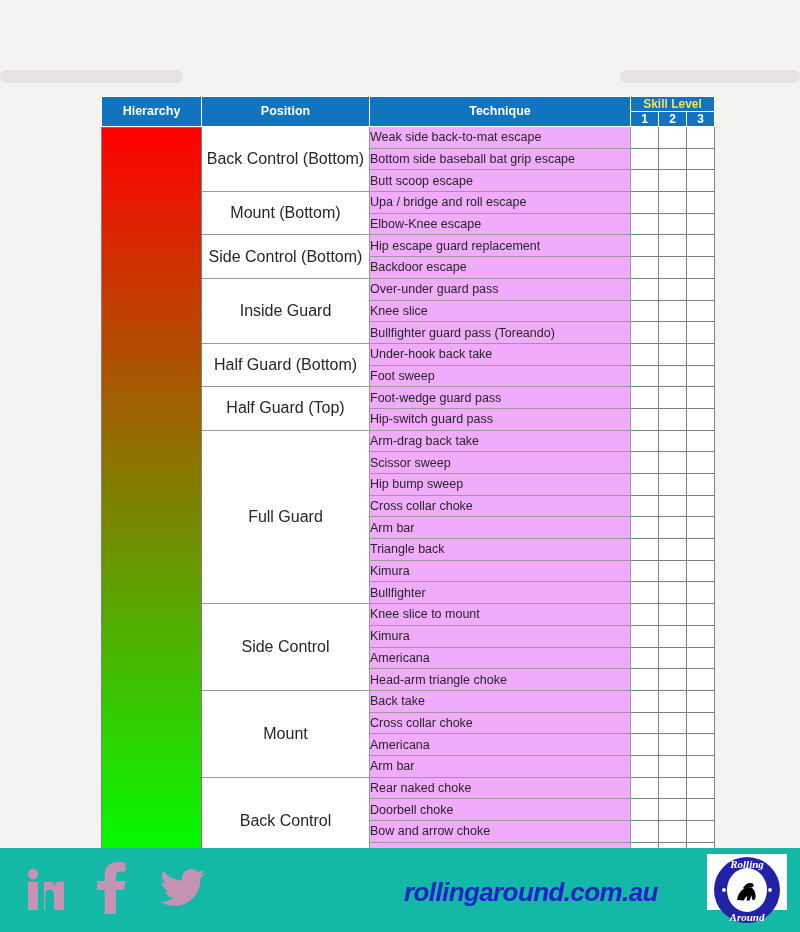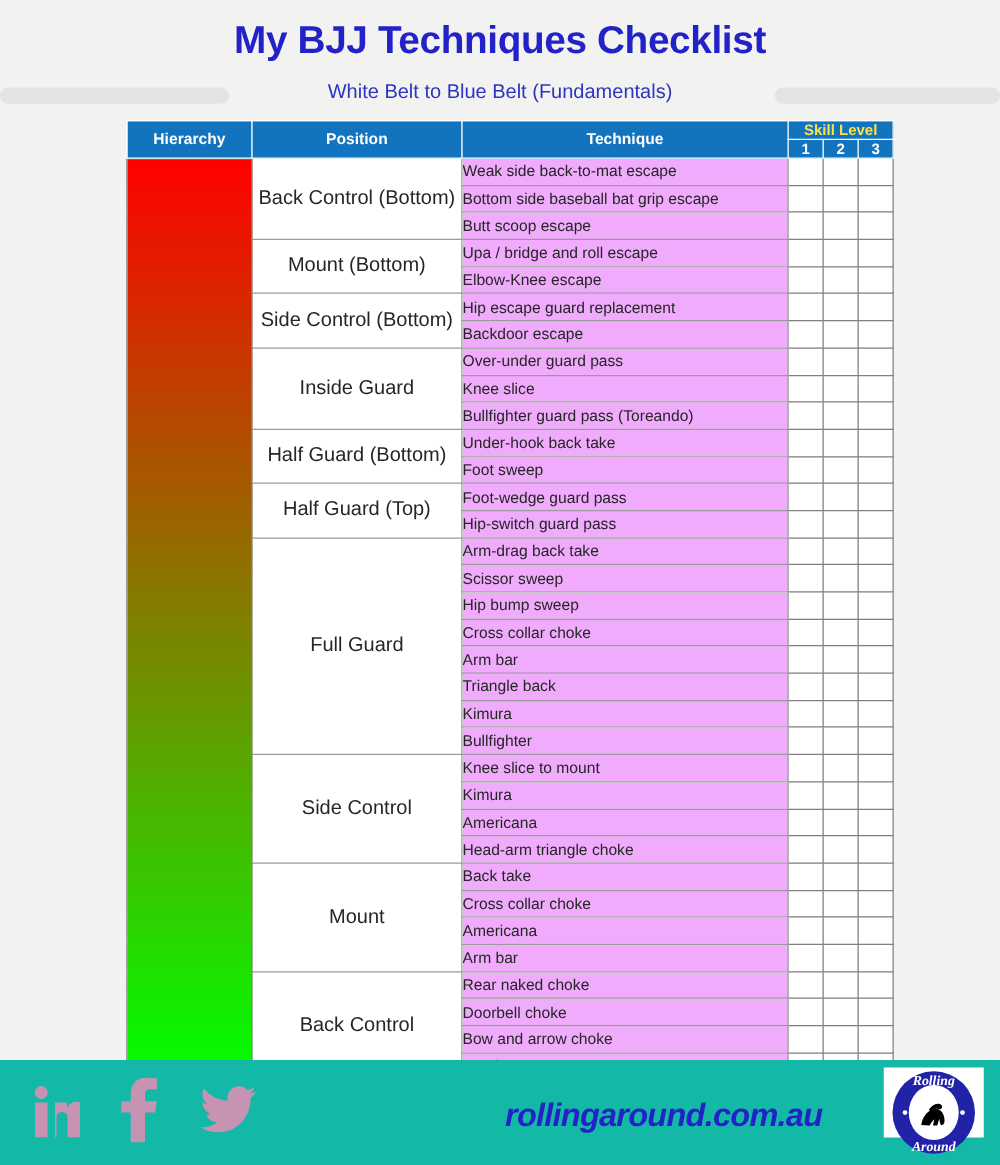--- a/index.html
+++ b/index.html
@@ -162,22 +162,20 @@
     height: 56px;
     background: #ffffff;
   }
 </style>
 </head>
 <body>
 
 <div id="header">
   <div id="deco-bar-left" class="deco-bar"></div>
   <div id="deco-bar-right" class="deco-bar"></div>
-  <div id="page-title">My BJJ Techniques Checklist</div>
-  <div id="page-subtitle">White Belt to Blue Belt (Fundamentals)</div>
 </div>
 
 <table id="checklist-table">
   <colgroup>
     <col style="width:100px">
     <col style="width:168px">
     <col style="width:261px">
     <col style="width:28px">
     <col style="width:28px">
     <col style="width:28px">

